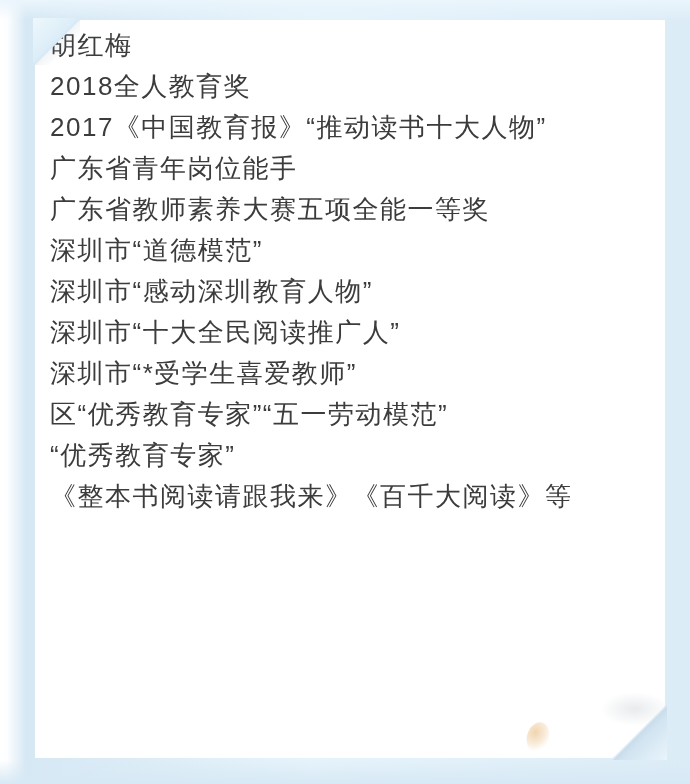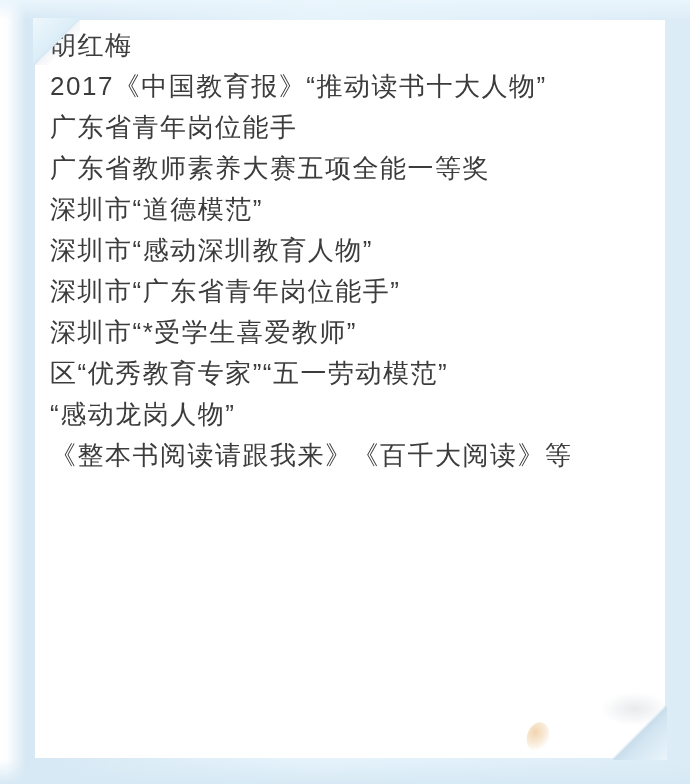--- a/index.html
+++ b/index.html
@@ -118,29 +118,30 @@
 </head>
 <body>
 
 <div class="bg-band-top"></div>
 <div class="bg-band-bottom"></div>
 
 <div class="page-wrap">
   <div class="page">
     <div class="content">
       <div class="text-line">胡红梅</div>
+      <div class="text-line">2018全人教育奖</div>
       <div class="text-line">2017《中国教育报》“推动读书十大人物”</div>
       <div class="text-line">广东省青年岗位能手</div>
       <div class="text-line">广东省教师素养大赛五项全能一等奖</div>
       <div class="text-line">深圳市“道德模范”</div>
       <div class="text-line">深圳市“感动深圳教育人物”</div>
-      <div class="text-line">深圳市“广东省青年岗位能手”</div>
+      <div class="text-line">深圳市“十大全民阅读推广人”</div>
       <div class="text-line">深圳市“*受学生喜爱教师”</div>
       <div class="text-line">区“优秀教育专家”“五一劳动模范”</div>
-      <div class="text-line">“感动龙岗人物”</div>
+      <div class="text-line">“优秀教育专家”</div>
       <div class="text-line">《整本书阅读请跟我来》《百千大阅读》等</div>
     </div>
     <div class="page-cut-shadow-tl"></div>
     <div class="page-cut-shadow-br"></div>
     <div class="artifact-tan"></div>
     <div class="artifact-smudge"></div>
   </div>
   <div class="fold-tl"></div>
   <div class="fold-br"></div>
 </div>

